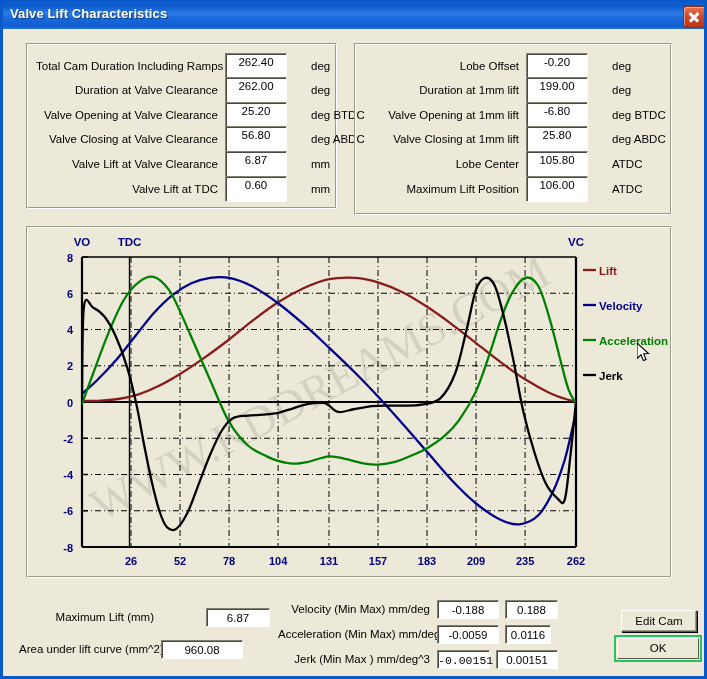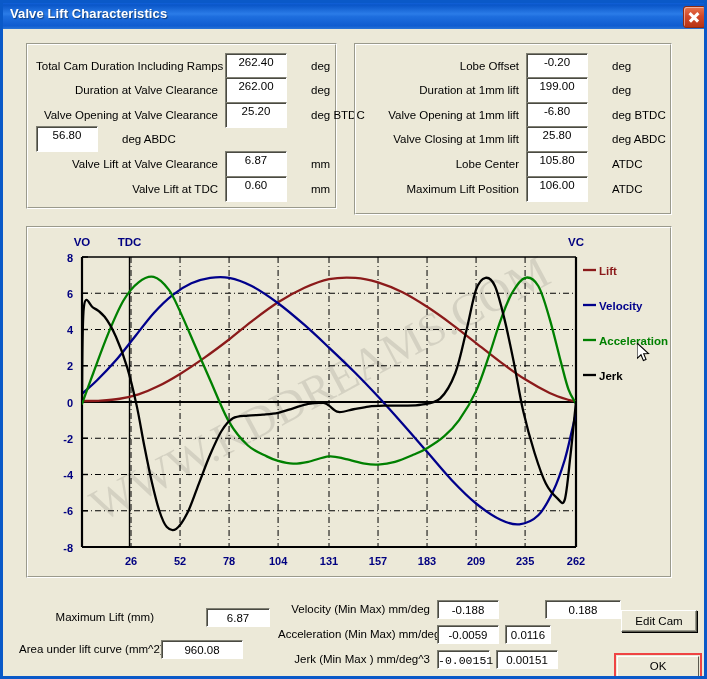--- a/index.html
+++ b/index.html
@@ -175,22 +175,22 @@
     box-shadow: inset -1px -1px 0 #9a9a8c, 1px 1px 0 #000000;
     font-size: 11.5px;
     color: #000000;
     text-align: center;
     box-sizing: border-box;
     cursor: pointer;
     font-family: "Liberation Sans", sans-serif;
   }
   #btn-editcam { left: 618px; top: 581px; width: 76px; height: 22px; line-height: 20px; }
   #btn-ok {
-    left: 611px; top: 624px; width: 88px; height: 27px; line-height: 23px;
-    border: 2px solid #ef4444;
+    left: 611px; top: 606px; width: 88px; height: 27px; line-height: 23px;
+    border: 2px solid #22c55e;
     box-shadow: none;
   }
   #btn-ok-inner {
     position: absolute;
     left: 1px; top: 1px; right: 1px; bottom: 1px;
     border: 1px solid #ffffff;
     border-right-color: #5b5b50;
     border-bottom-color: #5b5b50;
     pointer-events: none;
   }
@@ -226,20 +226,21 @@
           <div class="field-label" style="width: 182px;">Duration at Valve Clearance</div>
           <div class="field-input">262.00</div>
           <div class="field-unit">deg</div>
         </div>
         <div class="field-row" style="left: 33px; top: 76.2px;">
           <div class="field-label" style="width: 182px;">Valve Opening at Valve Clearance</div>
           <div class="field-input">25.20</div>
           <div class="field-unit">deg BTDC</div>
         </div>
         <div class="field-row" style="left: 33px; top: 100.8px;">
+          <div class="field-label" style="width: 182px;">Valve Closing at Valve Clearance</div>
           <div class="field-input">56.80</div>
           <div class="field-unit">deg ABDC</div>
         </div>
         <div class="field-row" style="left: 33px; top: 125.4px;">
           <div class="field-label" style="width: 182px;">Valve Lift at Valve Clearance</div>
           <div class="field-input">6.87</div>
           <div class="field-unit">mm</div>
         </div>
         <div class="field-row" style="left: 33px; top: 150px;">
           <div class="field-label" style="width: 182px;">Valve Lift at TDC</div>
@@ -365,21 +366,21 @@
     </div>
     <div class="sum-row" style="left:16px; top:609px;">
       <div class="sum-label" style="width:135px;">Area under lift curve (mm^2)</div>
       <div class="sum-input" style="width:82px;">960.08</div>
     </div>
 
     <div class="sum-row" style="left:275px; top:569px;">
       <div class="sum-label" style="width:152px;">Velocity (Min Max)  mm/deg</div>
       <div class="sum-input" style="width:62px;">-0.188</div>
       <div style="width:6px;"></div>
-      <div class="sum-input" style="width:76px;margin-left:40px;">0.188</div>
+      <div class="sum-input" style="width:53px;">0.188</div>
     </div>
     <div class="sum-row" style="left:275px; top:594px;">
       <div class="sum-label" style="width:152px;">Acceleration (Min Max) mm/deg^2</div>
       <div class="sum-input" style="width:62px;">-0.0059</div>
       <div style="width:6px;"></div>
       <div class="sum-input" style="width:46px;">0.0116</div>
     </div>
     <div class="sum-row" style="left:275px; top:619px;align-items:center;">
       <div class="sum-label" style="width:152px;">Jerk (Min Max ) mm/deg^3</div>
       <div class="sum-input" style="width:53px;font-family:Liberation Mono, monospace;">-0.00151</div>

